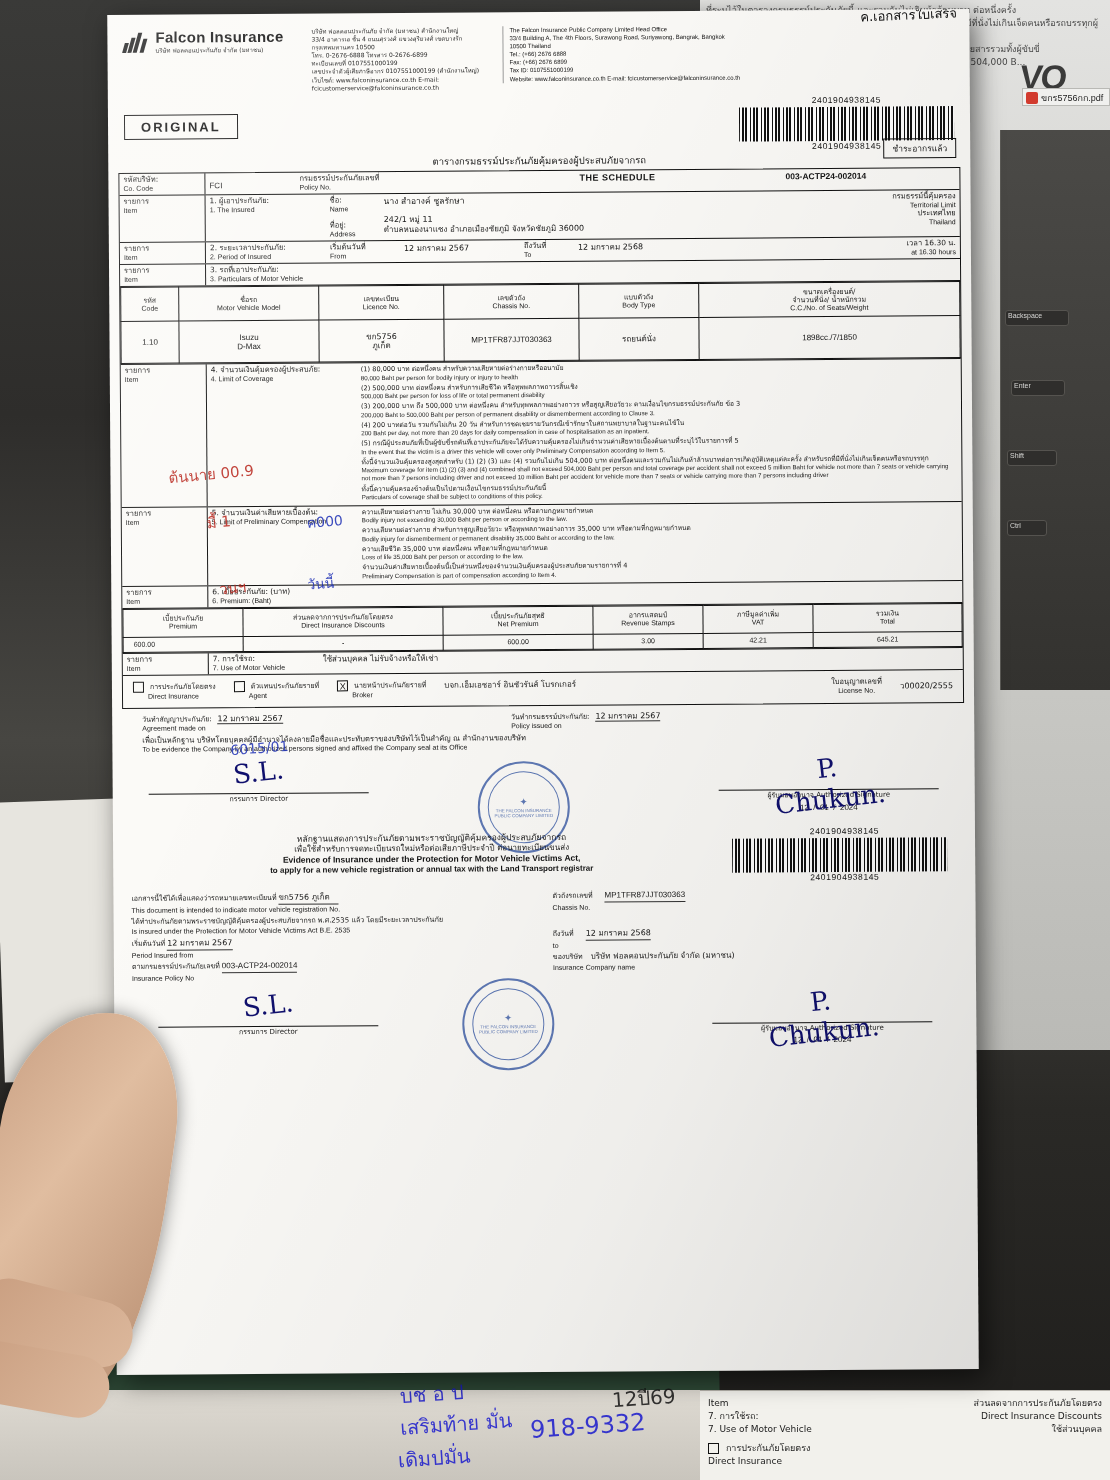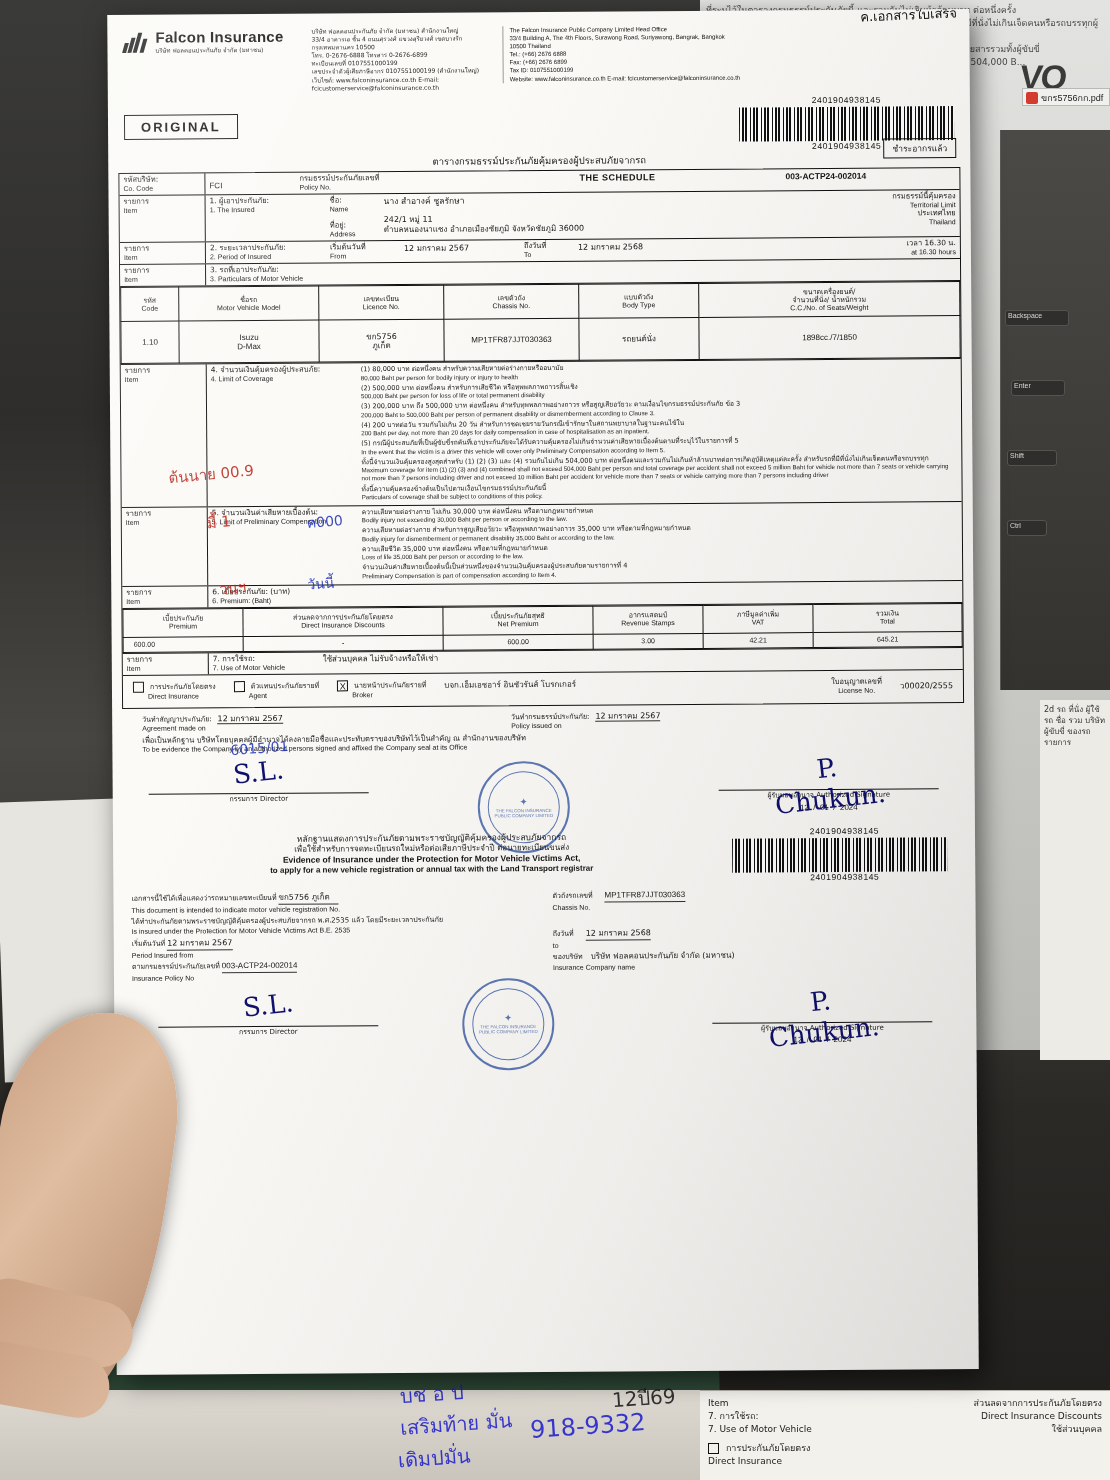--- a/index.html
+++ b/index.html
@@ -224,30 +224,20 @@
     <div class="bg-key" style="left:6px; top:390px; width:40px; height:16px;">Ctrl</div>
   </div>
 
   <div class="bg-paper-left">
     <div class="num" style="top:40px;">90.00</div>
     <div class="num" style="top:60px;">90.00</div>
     <div class="num" style="top:80px;">5.00</div>
     <div class="num" style="top:100px;">.00</div>
     <div class="num" style="top:120px;">.00</div>
   </div>
-  <div class="bg-doc-right thai">2d
-รถ
-ที่นั่ง
-ผู้ใช้รถ
-ชื่อ
-รวม
-บริษัท
-ผู้ขับขี่
-ของรถ
-รายการ</div>
 
   <div class="green-felt"></div>
   <div class="bg-bottom-strip"></div>
   <div class="bg-bottom-doc thai">
     <div style="display:flex; justify-content:space-between;">
       <div>
         <div>Item</div>
         <div>7. การใช้รถ:</div>
         <div>7. Use of Motor Vehicle</div>
         <div style="margin-top:6px;">

